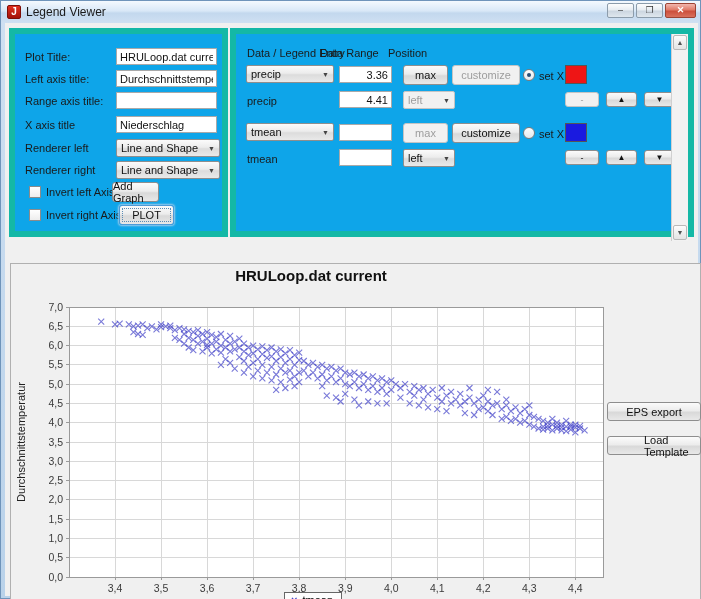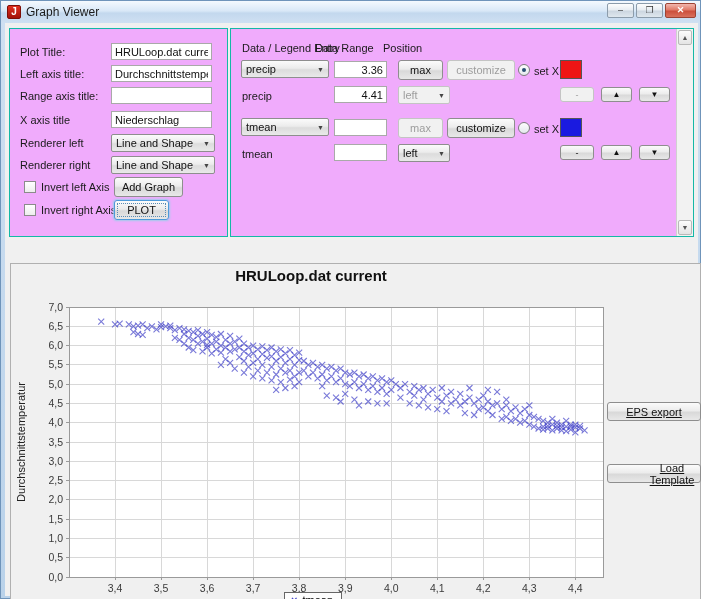--- a/index.html
+++ b/index.html
@@ -14,32 +14,32 @@
     font-size:10px; line-height:12px; text-align:center; margin-right:5px; }
   .title-text { font-size:12px; color:#1a1a1a; }
   .win-controls { position:absolute; right:4px; top:2px; display:flex; gap:2px; }
   .win-btn { width:27px; height:15px; border:1px solid #8c9cab; border-radius:2px;
     background:linear-gradient(#fdfdfd,#e8edf2 45%,#ccd6e0 55%,#dfe7ee);
     font-size:9px; text-align:center; line-height:13px; color:#333; }
   .win-btn.close { width:31px; background:linear-gradient(#f2b7ae,#e07b69 45%,#cc4f3c 55%,#d9705c);
     color:#fff; font-weight:bold; border-color:#9c4334; }
   .content { position:absolute; left:4px; top:22px; width:693px; height:573px; background:#f0f0f0; }
 
-  .panel { position:absolute; border:1px solid #14b8a6; background:#f0abfc;padding-left:36px; }
+  .panel { position:absolute; border:6px solid #14b8a6; background:#0ea5e9;padding-left:36px; }
   .lbl { position:absolute; font-size:11px; color:#1a1a1a; white-space:nowrap; }
   .field { position:absolute; height:17px; border:1px solid #a9a9a9; background:#fff;
     font-size:11px; padding:0 3px; color:#111; }
   .field.num { text-align:right; }
   .combo { position:absolute; height:18px; border:1px solid #8e8e8e; border-radius:2px;
     background:linear-gradient(#fbfbfb,#ececec 45%,#dcdcdc 55%,#e9e9e9);
     font-size:11px; display:flex; align-items:center; padding:0 4px; color:#111; }
   .combo .arrow { position:absolute; right:4px; font-size:7px; color:#444; }
   .btn { position:absolute; border:1px solid #8e8e8e; border-radius:3px;
     background:linear-gradient(#fbfbfb,#ececec 45%,#d9d9d9 55%,#e8e8e8);
-    font-size:11px; color:#111; text-align:center; display:flex; align-items:center; justify-content:center; }
+    font-size:11px; color:#111; text-align:left; display:flex; align-items:center; justify-content:center; }
   .disabled { color:#9d9d9d !important; background:#f1f1f1 !important; border-color:#c4c4c4 !important; }
   .btn.focused { border-color:#4d9ad8; box-shadow:0 0 2px 1px #9fccec; outline:1px dotted #5a8cb5; outline-offset:-4px; }
   .checkbox { position:absolute; width:12px; height:12px; border:1px solid #8b8b8b;
     background:linear-gradient(#ffffff,#ededed); }
   .radio { position:absolute; width:12px; height:12px; border-radius:50%;
     border:1px solid #7c7c7c; background:linear-gradient(#fdfdfd,#e4e9ee); }
   .radio.on::after { content:""; position:absolute; left:3px; top:3px; width:4px; height:4px;
     border-radius:50%; background:#2a4f74; }
   .swatch { position:absolute; width:22px; height:19px; border:1px solid #555; }
   .scrollbar { position:absolute; width:17px; background:#f2f2f2; border-left:1px solid #d0d0d0; }
@@ -48,29 +48,29 @@
     text-align:center; line-height:14px; }
   .header { font-weight:normal; }
 
   .plot-panel { position:absolute; left:5px; top:240px; width:691px; height:352px;
     border:1px solid #b0b0b0; background:#f0f0f0; }
   .chart-title { position:absolute; left:0; top:3px; width:600px; text-align:center;
     font-size:15px; font-weight:bold; color:#111; }
   #chart-svg { position:absolute; left:0; top:20px; }
   .legend-box { position:absolute; left:273px; top:328px; border:1px solid #666;
     background:#fdfdfd; font-size:11px; padding:1px 8px 2px 6px; display:flex; gap:5px; align-items:center; }
-  .side-btn { position:absolute; left:596px; width:94px; height:19px;text-decoration:underline; }
+  .side-btn { position:absolute; left:596px; width:94px; height:19px; }
 </style>
 </head>
 <body>
 
 <div class="window">
   <div class="titlebar">
     <div class="app-icon">J</div>
-    <div class="title-text">Graph Viewer</div>
+    <div class="title-text">Legend Viewer</div>
     <div class="win-controls">
       <div class="win-btn">–</div>
       <div class="win-btn">❐</div>
       <div class="win-btn close">✕</div>
     </div>
   </div>
 
   <div class="content">
 
     <div class="panel" style="left:4px; top:5px; width:219px; height:209px;">
@@ -89,21 +89,21 @@
         <span class="arrow">▼</span>
       </div>
       <span class="lbl" style="left:10px; top:130px;">Renderer right</span>
       <div class="combo" style="left:101px; top:127px; width:104px;">
         <span>Line and Shape</span>
         <span class="arrow">▼</span>
       </div>
 
       <div class="checkbox" style="left:14px; top:152px;"></div>
       <span class="lbl" style="left:31px; top:152px;">Invert left Axis</span>
-      <div class="btn" style="left:104px; top:148px; width:69px; height:20px;">Add Graph</div>
+      <div class="btn" style="left:97px; top:148px; width:47px; height:20px;">Add Graph</div>
 
       <div class="checkbox" style="left:14px; top:175px;"></div>
       <span class="lbl" style="left:31px; top:175px;">Invert right Axis</span>
       <div class="btn focused" style="left:104px; top:171px; width:55px; height:20px;">PLOT</div>
     </div>
 
     <div class="panel" style="left:225px; top:5px; width:464px; height:209px;">
       <span class="lbl header" style="left:11px; top:13px;">Data / Legend Entry</span>
       <span class="lbl header" style="left:84px; top:13px;">Data Range</span>
       <span class="lbl header" style="left:152px; top:13px;">Position</span>
@@ -495,16 +495,16 @@
           <path d="M529.1551724137931 142.65714285714284L535.1551724137931 148.65714285714284M535.1551724137931 142.65714285714284L529.1551724137931 148.65714285714284" stroke="#4040c8" stroke-width="1.1" fill="none" opacity="0.7"></path>
           <path d="M565.9827586206898 138.8L571.9827586206898 144.8M571.9827586206898 138.8L565.9827586206898 144.8" stroke="#4040c8" stroke-width="1.1" fill="none" opacity="0.7"></path>
         </svg>
 
       <div class="legend-box">
         <span id="legend-marker" style="font-weight: bold; color: rgb(64, 64, 200);">×</span>
         <span>tmean</span>
       </div>
 
       <div class="btn side-btn" style="top:138px;">EPS export</div>
-      <div class="btn side-btn" style="top:200px;padding-left:36px;">Load Template</div>
+      <div class="btn side-btn" style="top:172px;padding-left:36px;">Load Template</div>
     </div>
   </div>
 </div>
 
 </body></html>

